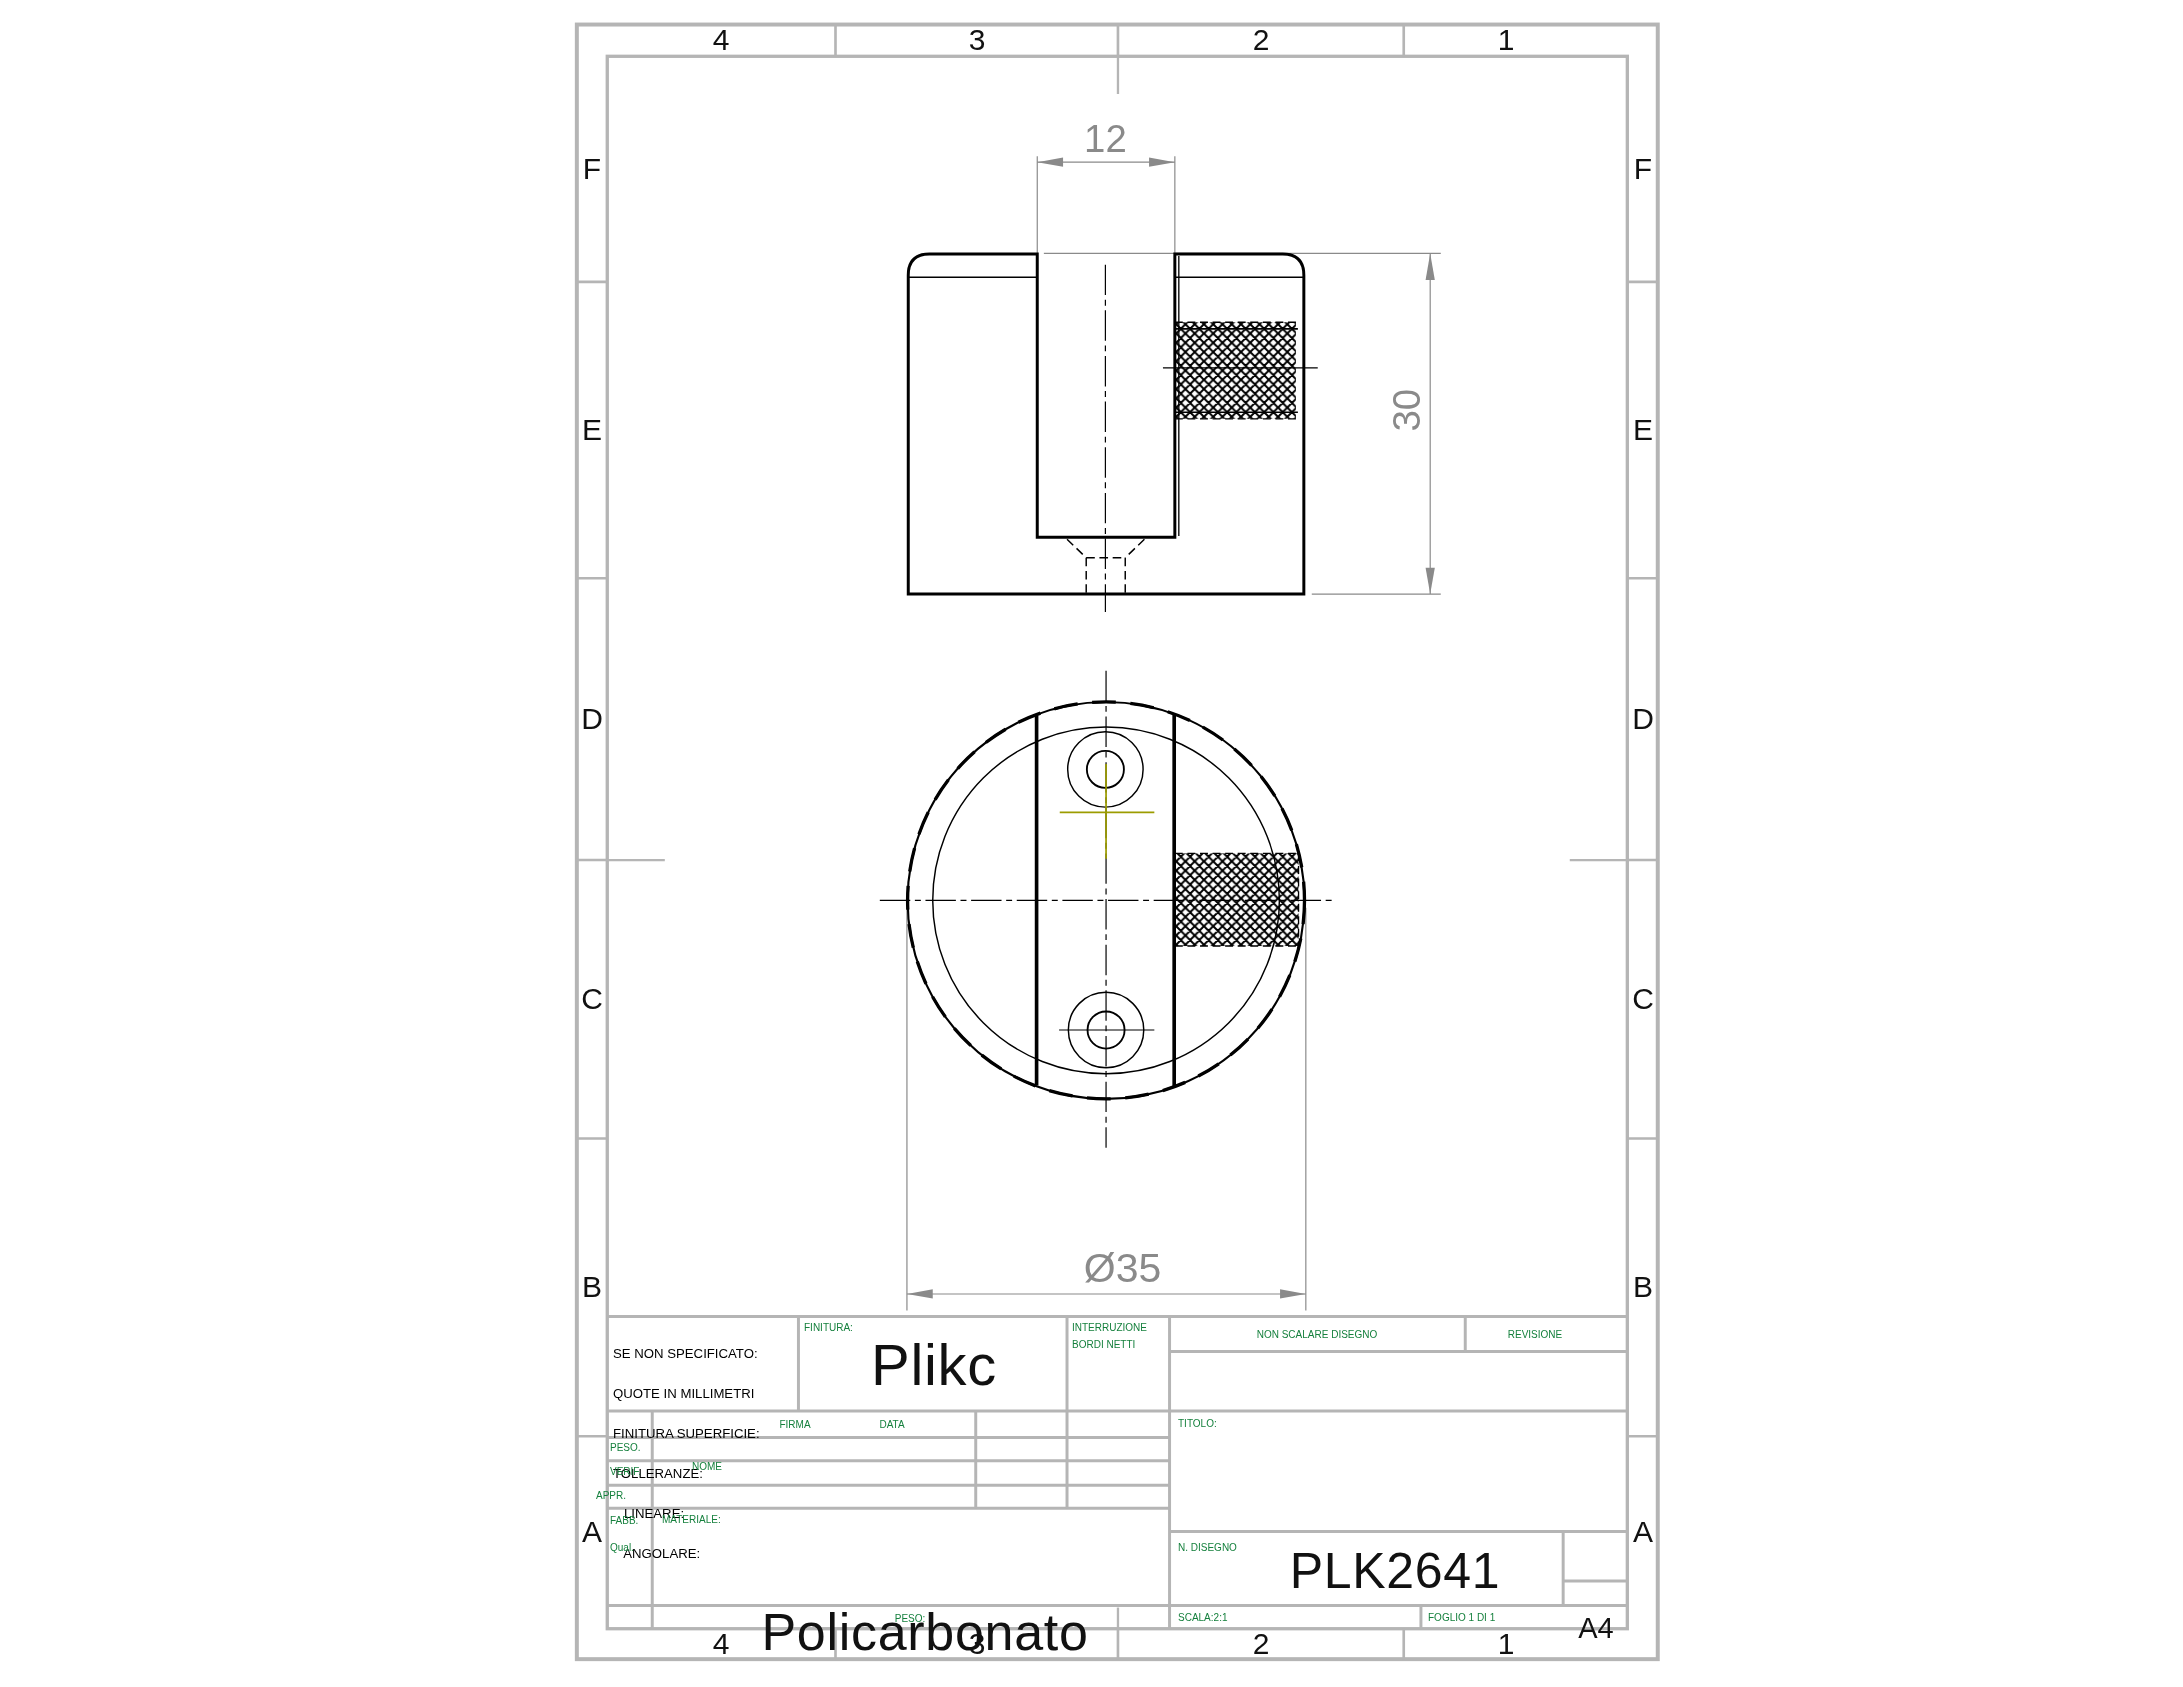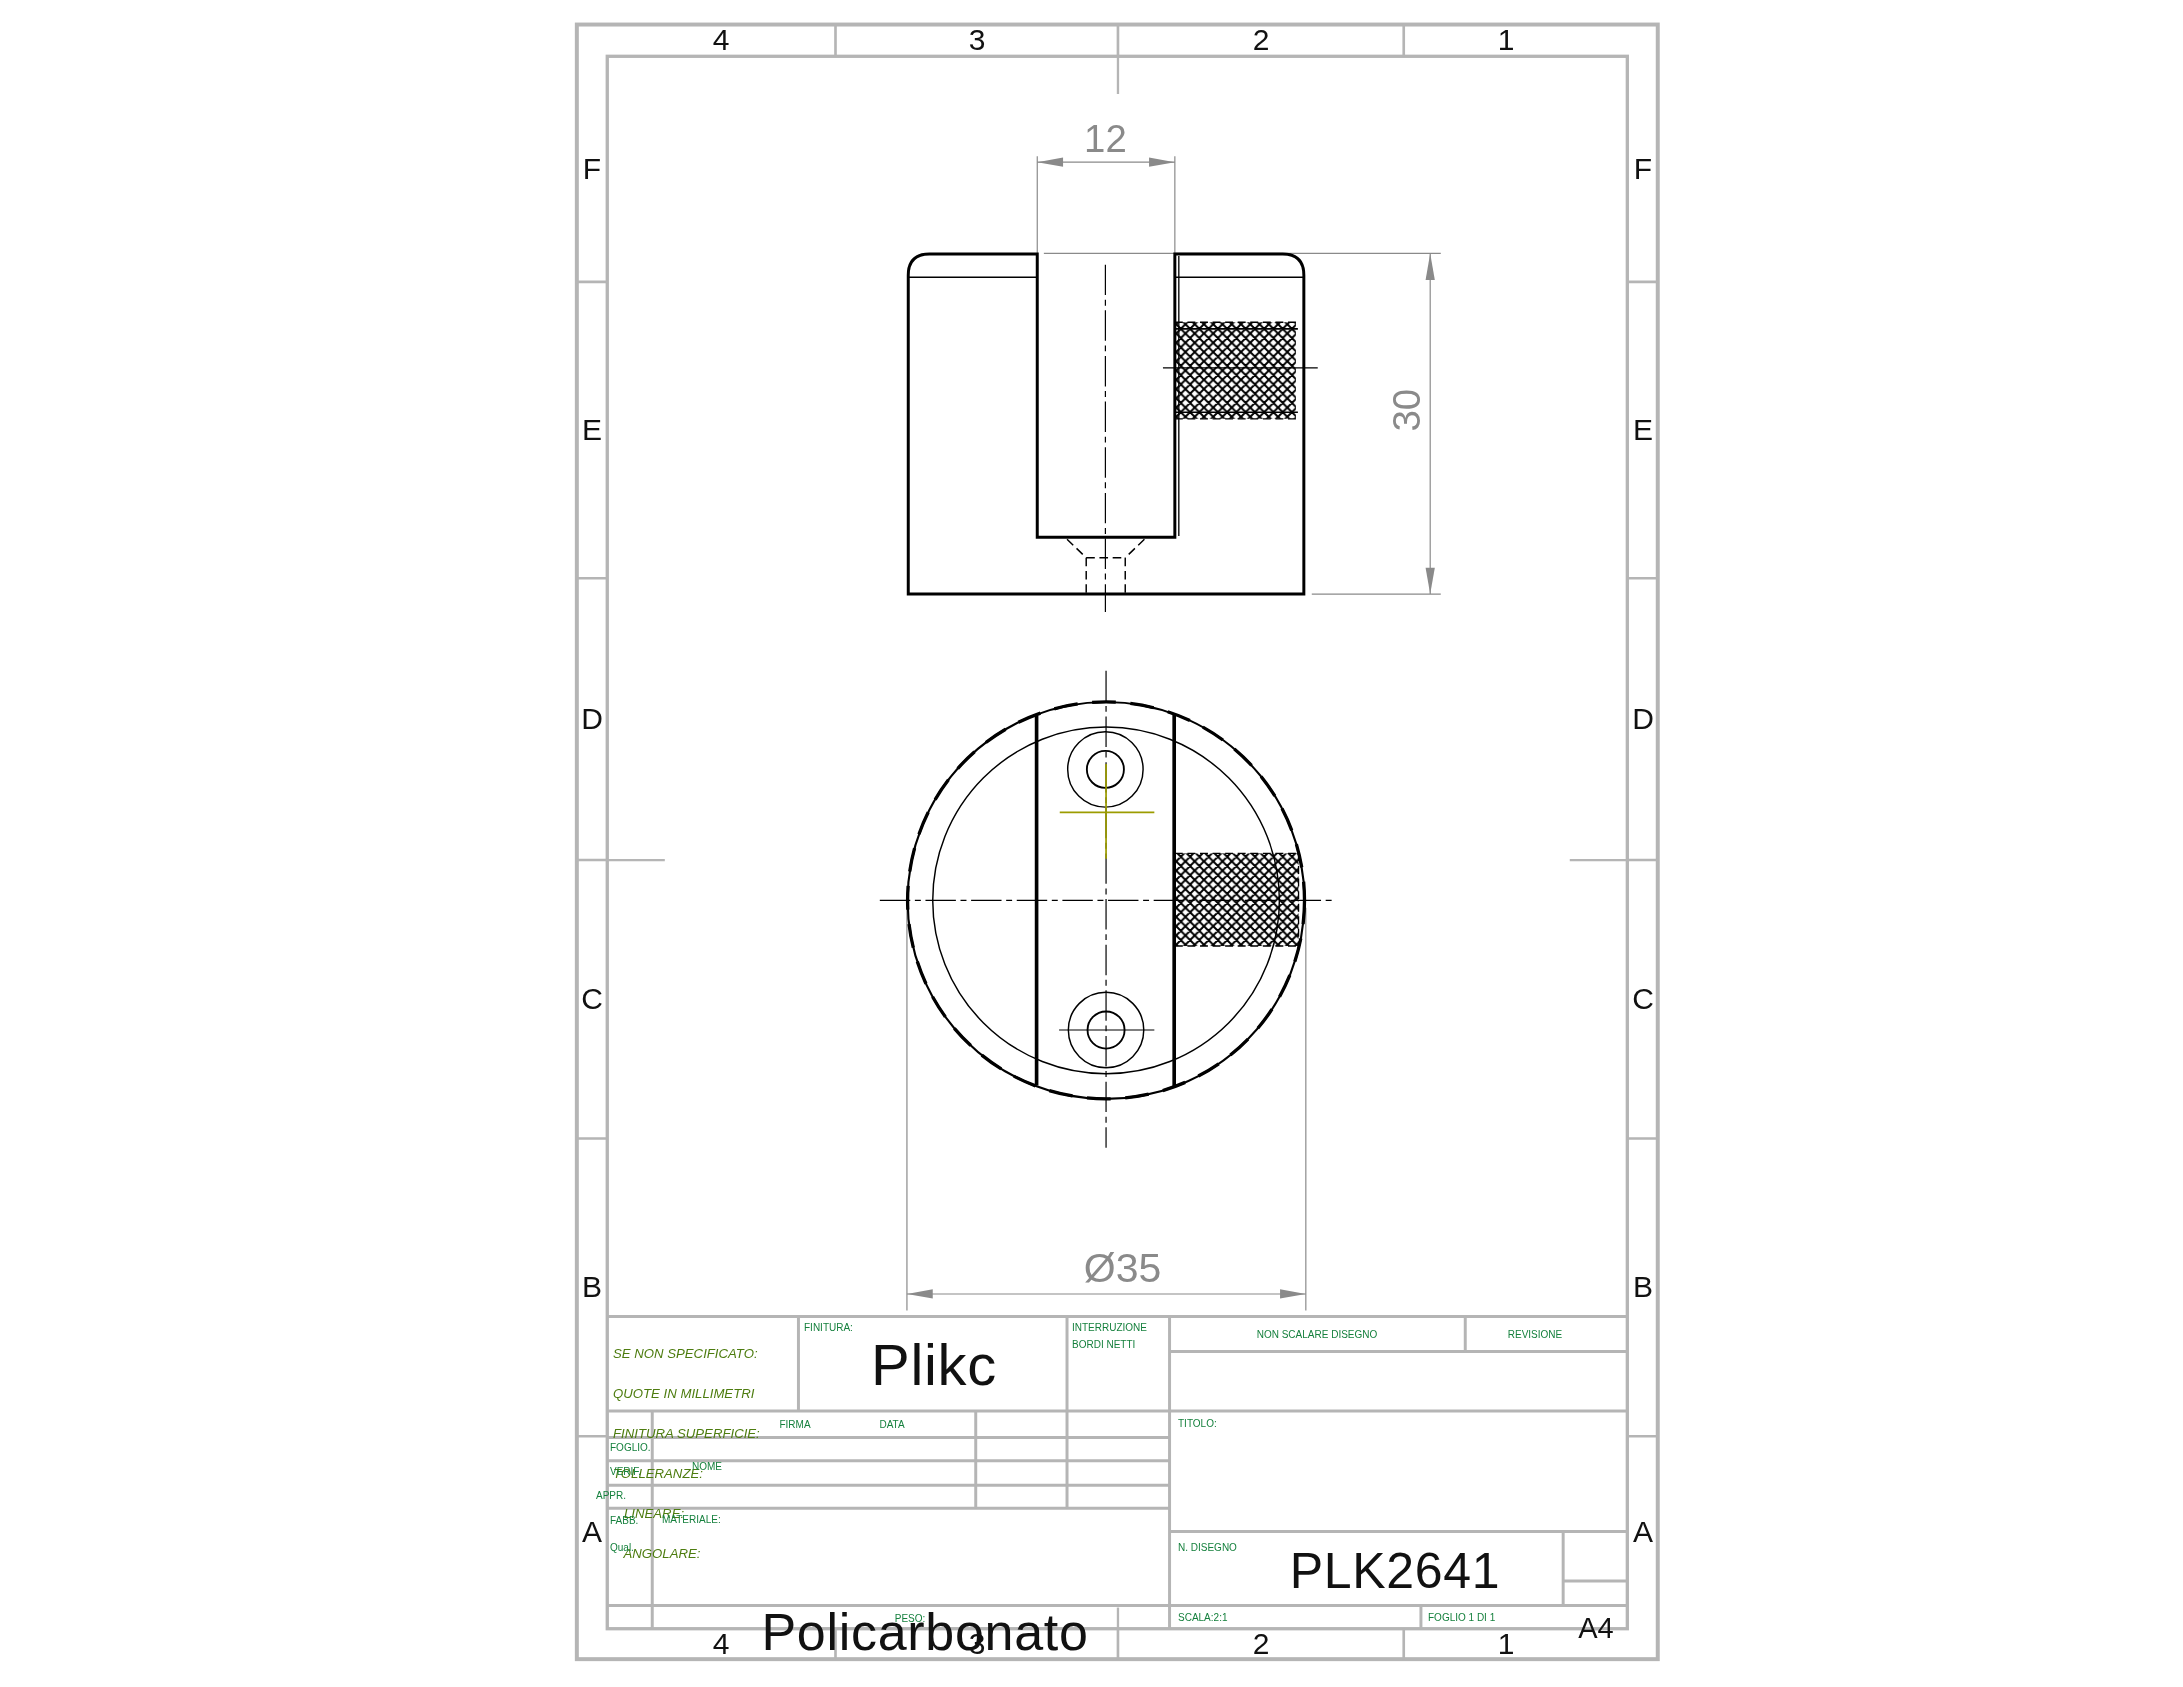--- a/index.html
+++ b/index.html
@@ -4,21 +4,21 @@
 <style>
   html,body{margin:0;padding:0;background:#ffffff;}
   .sheet{position:relative;width:2183px;height:1687px;background:#ffffff;
          font-family:"Liberation Sans", sans-serif;overflow:hidden;}
   .sheet svg{position:absolute;left:0;top:0;}
   .txt{position:absolute;color:#000;white-space:pre;}
   .ctr{transform:translate(-50%,-50%);text-align:center;}
   .zone{font-size:30px;font-weight:400;color:#111;}
   .lbl{font-size:10px;color:#15803d;}
   .big{color:#111;letter-spacing:0.7px;}
-  .tolbox div{font-size:13.2px;line-height:16px;color:#4d7c0f;font-style:italic;}
+  .tolbox div{font-size:13.2px;line-height:16px;color:#000000;}
 </style>
 </head>
 <body>
 
 <div class="sheet">
 
 <svg width="2183" height="1687" viewBox="0 0 3300 2550">
   <defs>
     <pattern id="knurl" patternUnits="userSpaceOnUse" width="14" height="14">
       <path d="M0,14 L14,0 M-3,3 L3,-3 M11,17 L17,11 M0,0 L14,14 M11,-3 L17,3 M-3,11 L3,17" stroke="#000" stroke-width="3" fill="none"></path>
@@ -135,21 +135,21 @@
   <div class="txt lbl" style="left:1072px;top:1322px">INTERRUZIONE</div>
   <div class="txt lbl" style="left:1072px;top:1339px">BORDI NETTI</div>
 
   <div class="txt lbl ctr" style="left:1317px;top:1334px">NON SCALARE DISEGNO</div>
   <div class="txt lbl ctr" style="left:1535px;top:1334px">REVISIONE</div>
 
   <div class="txt lbl ctr" style="left:707px;top:1466px">NOME</div>
   <div class="txt lbl ctr" style="left:795px;top:1424px">FIRMA</div>
   <div class="txt lbl ctr" style="left:892px;top:1424px">DATA</div>
 
-  <div class="txt lbl" style="left:610px;top:1442px">FOGLIO.</div>
+  <div class="txt lbl" style="left:610px;top:1442px">PESO.</div>
   <div class="txt lbl" style="left:610px;top:1466px">VERIF.</div>
   <div class="txt lbl" style="left:596px;top:1490px">APPR.</div>
   <div class="txt lbl" style="left:610px;top:1515px">FABB.</div>
   <div class="txt lbl" style="left:610px;top:1542px">Qual.</div>
 
   <div class="txt lbl" style="left:662px;top:1514px">MATERIALE:</div>
   <div class="txt big" style="left:925px;top:1512px;font-size:52px;line-height:48px;transform:translateX(-50%);text-align:center">
     <div>Policarbonato</div>
     
   </div>

